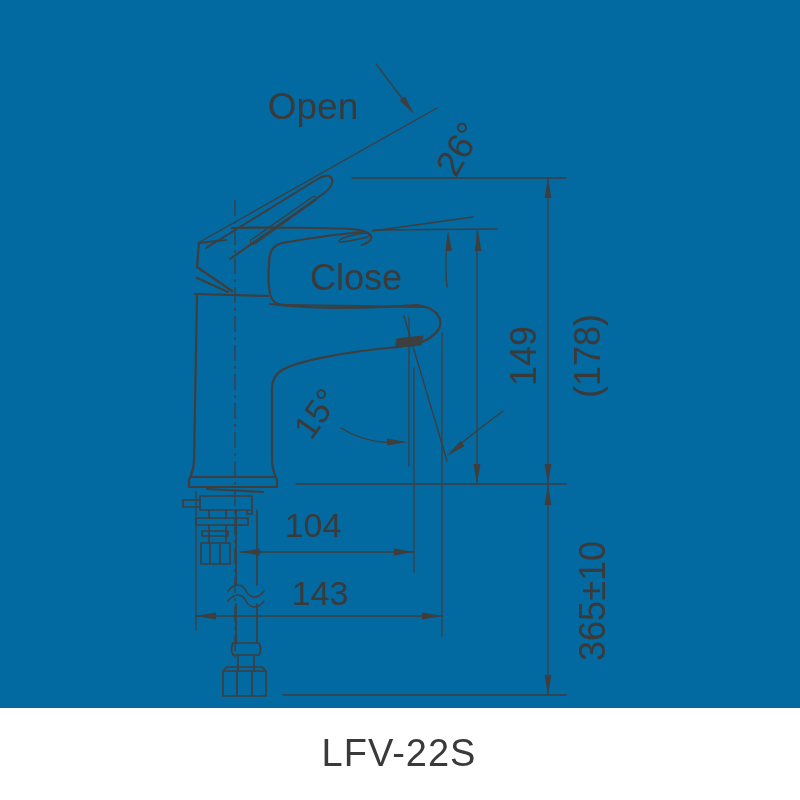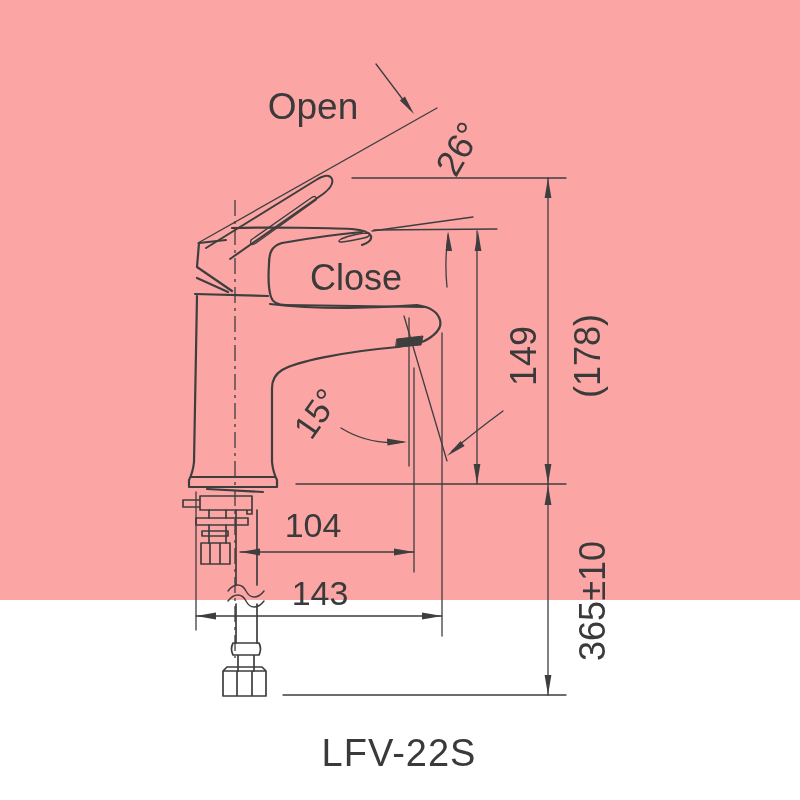--- a/index.html
+++ b/index.html
@@ -1,16 +1,16 @@
 <!DOCTYPE html>
 <html><head>
 <meta charset="utf-8">
 <style>
   html,body{margin:0;padding:0;background:#ffffff;width:800px;height:800px;overflow:hidden;}
-  .canvas{position:relative;width:800px;height:600px;background:#fca5a5;}
+  .canvas{position:relative;width:800px;height:708px;background:#0369a1;}
   svg{position:absolute;left:0;top:0;}
   text{font-family:"Liberation Sans","DejaVu Sans",sans-serif;fill:#3a3a3a;}
   .lbl-lg{font-size:37px;}
   .lbl-md{font-size:36px;}
   .lbl-dim{font-size:34px;}
   .lbl-model{font-size:38px;letter-spacing:1px;}
 </style>
 </head>
 <body>
 

